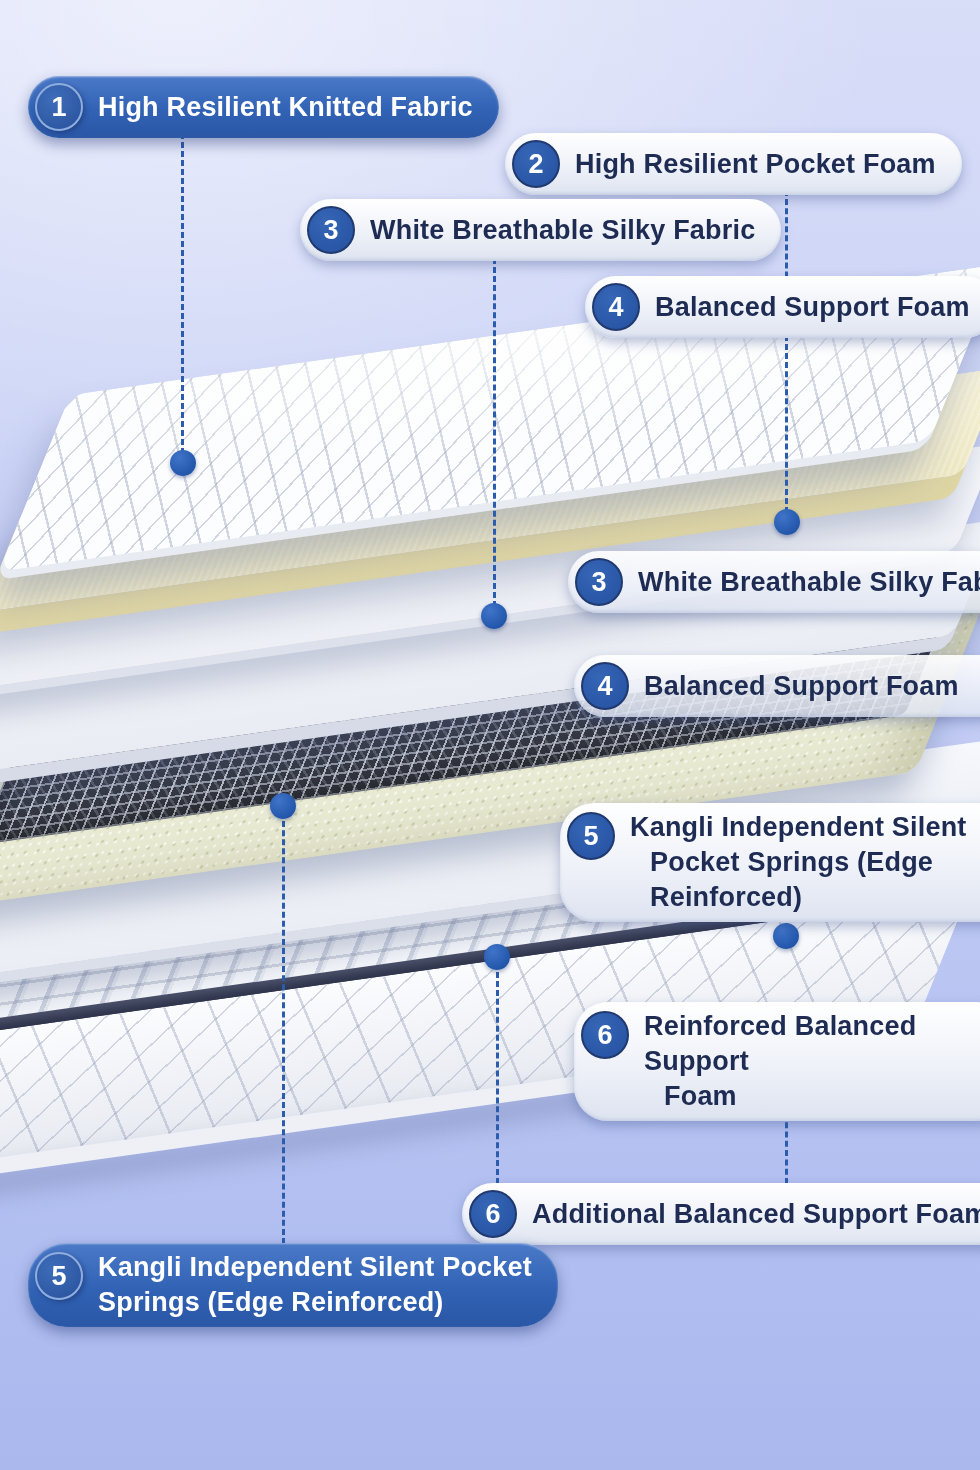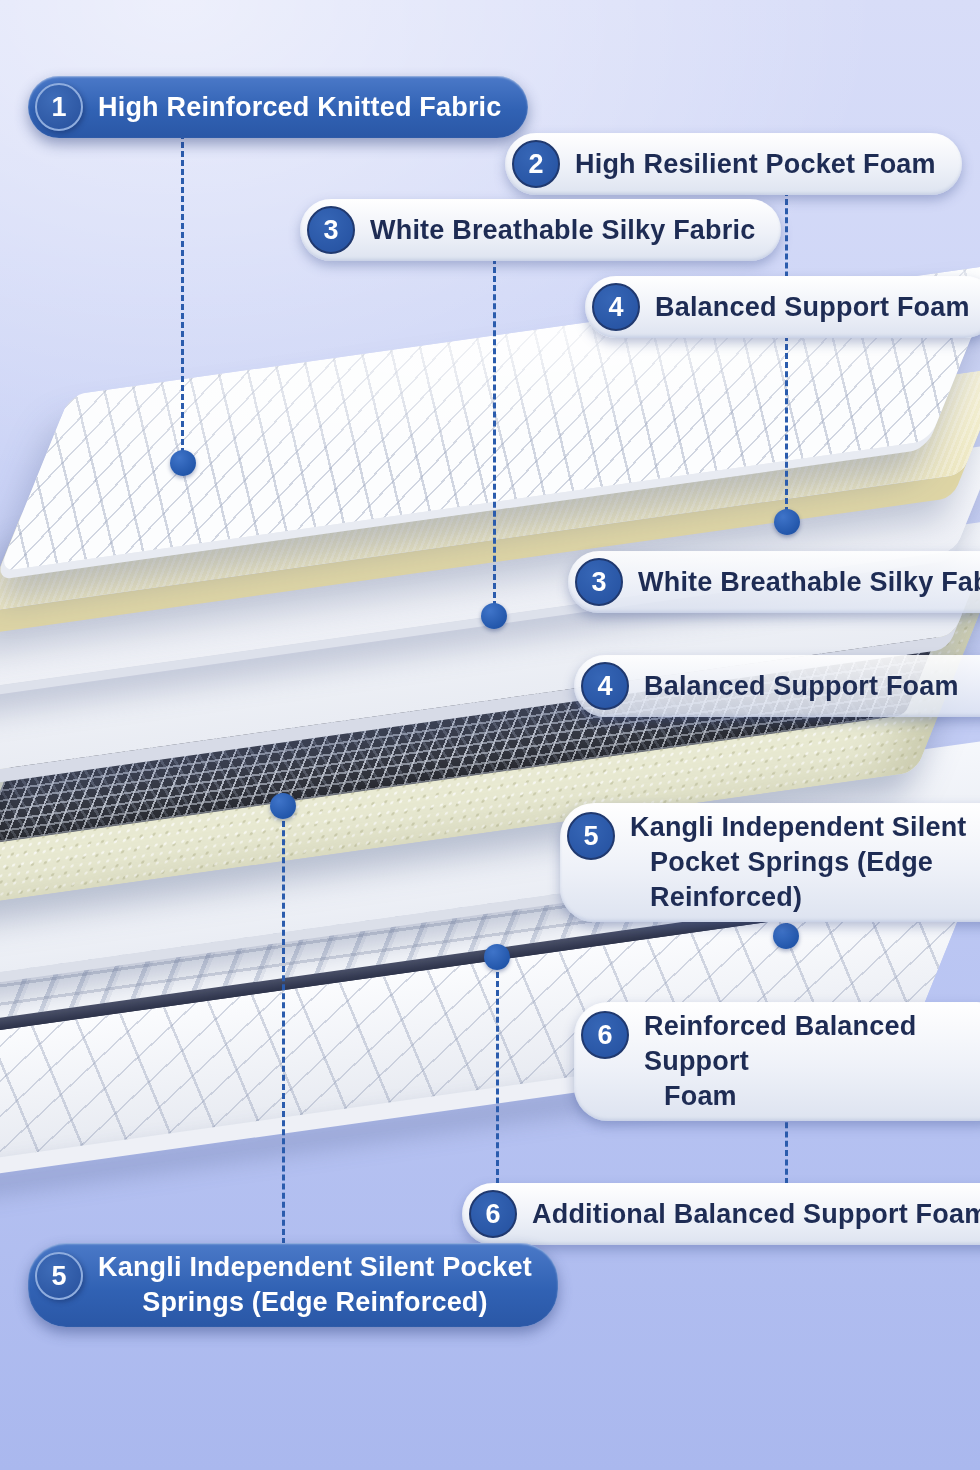--- a/index.html
+++ b/index.html
@@ -108,21 +108,21 @@
   .pill-light{background:linear-gradient(180deg,#ffffff 0%,#eef1f8 55%,#dde3f0 100%);
     box-shadow:0 5px 12px rgba(60,80,140,.35), inset 0 -2px 3px rgba(160,175,210,.35);color:#1e2c54;}
   .pill-light .num{background:radial-gradient(circle at 38% 32%, #3666b6, #24509f);
     border:2px solid #20396f;}
   .strip{background:linear-gradient(180deg,rgba(255,255,255,.92),rgba(222,228,242,.85));
     border-radius:999px 0 0 999px;}
   .multi{align-items:flex-start;border-radius:34px;}
   .multi .txt{white-space:normal;line-height:1.3;}
   .multi .num{margin-top:2px;}
   .txt2-indent{display:block;padding-left:20px;}
-  .center-lines{text-align:center;}
+  .center-lines{}
 </style>
 </head>
 <body>
 
 <div class="canvas">
 
   <div>
     <div class="mattress-layer bottom-unit">
       <div class="coils"></div>
       <div class="edge-band"></div>
@@ -149,21 +149,21 @@
 
   <div class="cdot" style="left:170px;top:450px;"></div>
   <div class="cdot" style="left:774px;top:509px;"></div>
   <div class="cdot" style="left:481px;top:603px;"></div>
   <div class="cdot" style="left:773px;top:923px;"></div>
   <div class="cdot" style="left:270px;top:793px;"></div>
   <div class="cdot" style="left:484px;top:944px;"></div>
 
   <div class="pill pill-blue" style="left:28px;top:76px;">
     <span class="num">1</span>
-    <span class="txt">High Reinforced Knitted Fabric</span>
+    <span class="txt">High Resilient Knitted Fabric</span>
   </div>
 
   <div class="pill pill-light" style="left:505px;top:133px;">
     <span class="num">2</span>
     <span class="txt">High Resilient Pocket Foam</span>
   </div>
 
   <div class="pill pill-light" style="left:300px;top:199px;">
     <span class="num">3</span>
     <span class="txt">White Breathable Silky Fabric</span>

